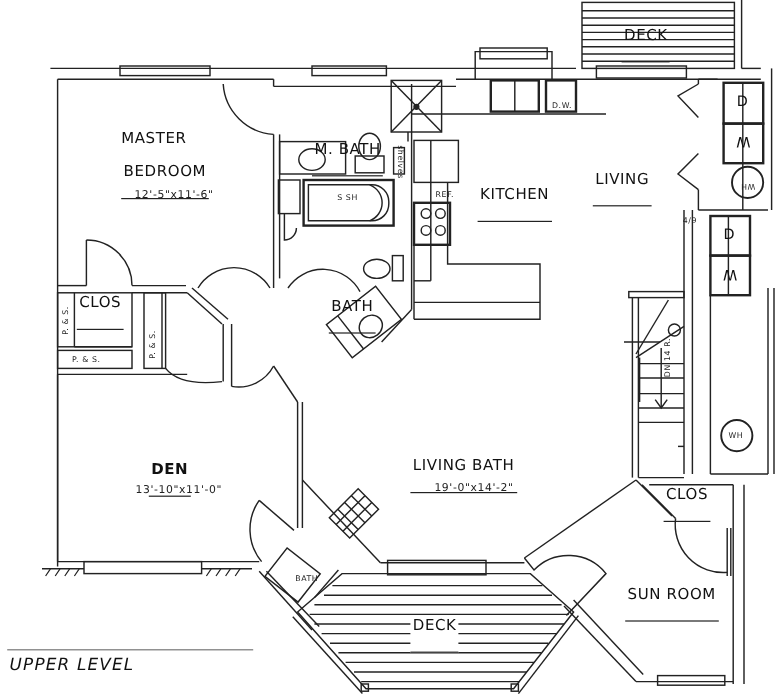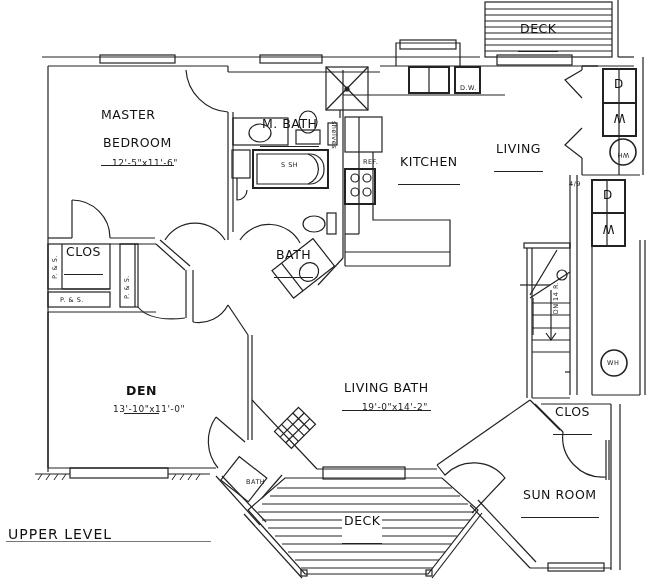--- a/index.html
+++ b/index.html
@@ -291,14 +291,14 @@
 <div class="lbl" style="left:603px; top:188px; font-size:12px;">D</div>
 <div class="lbl" style="left:602px; top:222px; font-size:12px; transform:rotate(180deg);">W</div>
 <div class="lbl tiny" style="left:320px; top:131px; transform:rotate(90deg);">shelves</div>
 <div class="lbl tiny" style="left:233px; top:161px;margin-left:48px;">S SH</div>
 <div class="lbl tiny" style="left:43px; top:263px; transform:rotate(-90deg);">P. &amp; S.</div>
 <div class="lbl tiny" style="left:60px; top:296px;">P. &amp; S.</div>
 <div class="lbl tiny" style="left:115px; top:283px; transform:rotate(-90deg);">P. &amp; S.</div>
 <div class="lbl tiny" style="left:540px; top:294px; transform:rotate(-90deg);">DN 14 R.</div>
 <div class="lbl tiny" style="left:569px; top:160px;margin-top:20px;">4/9</div>
 
-<div class="lbl title" style="left:8px; top:526px;">UPPER LEVEL</div>
+<div class="lbl title" style="left:8px; top:546px;font-style:italic;">UPPER LEVEL</div>
 <div class="title-line"></div>
 
 </body></html>

